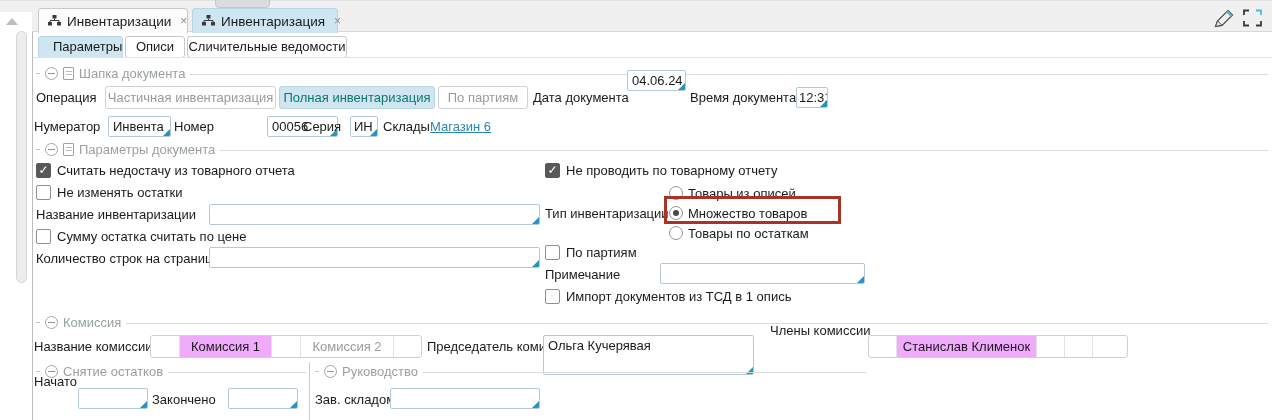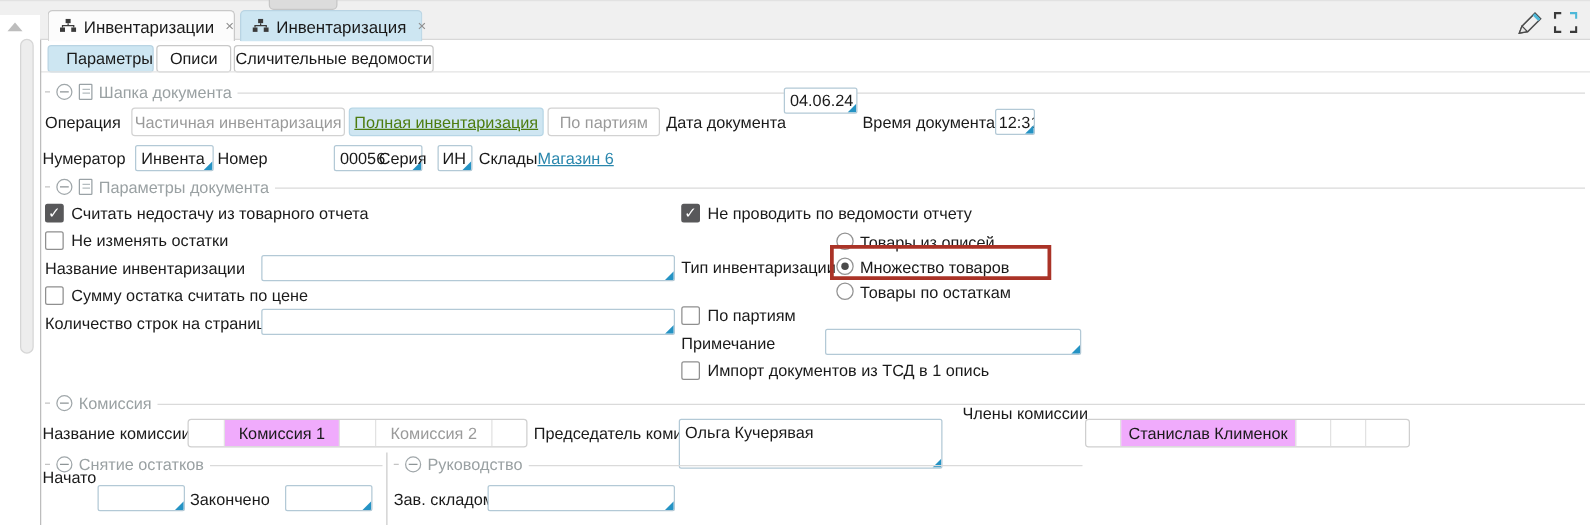--- a/index.html
+++ b/index.html
@@ -41,21 +41,21 @@
   .ghead .hline{flex:1;border-top:1px solid #dadada;margin-top:2px;}
   .ghead .gtitle{white-space:nowrap;}
   
   .lbl{position:absolute;height:22px;line-height:22px;white-space:nowrap;}
   .field{position:absolute;height:21px;box-sizing:border-box;background:#fff;border:1px solid #b3c9d6;
     border-radius:2px;line-height:19px;padding:0 4px;overflow:hidden;white-space:nowrap;}
   .field::after{content:"";position:absolute;right:0;bottom:0;width:0;height:0;
     border-style:solid;border-width:0 0 7px 7px;border-color:transparent transparent #2593c4 transparent;}
   .btn{position:absolute;height:23px;line-height:21px;box-sizing:border-box;text-align:center;
     background:#fff;border:1px solid #d2d2d2;border-radius:3px;color:#9a9a9a;white-space:nowrap;}
-  .btn.sel{background:#cfe6f2;border-color:#b7d6e6;color:#4d7c0f;text-decoration:underline;}
+  .btn.sel{background:#cfe6f2;border-color:#b7d6e6;color:#0f766e;}
   .chk{position:absolute;width:15px;height:15px;box-sizing:border-box;border:1px solid #8f8f8f;border-radius:2px;background:#fff;}
   .chk.on{background:#58585a;border-color:#58585a;}
   .chk.on::after{content:"\2713";color:#fff;font-size:12px;line-height:13px;display:block;text-align:center;}
   .radio{position:absolute;width:14px;height:14px;box-sizing:border-box;border:1px solid #939393;border-radius:50%;background:#fff;}
   .radio.on::after{content:"";position:absolute;left:3px;top:3px;width:6px;height:6px;border-radius:50%;background:#4a4a4a;}
   .link{position:absolute;height:22px;line-height:22px;color:#2a87ad;text-decoration:underline;white-space:nowrap;cursor:pointer;}
   .seg{position:absolute;display:flex;height:23px;box-sizing:border-box;border:1px solid #cfcfcf;border-radius:3px;background:#fff;overflow:hidden;}
   .seg>div{border-right:1px solid #e2e2e2;box-sizing:border-box;height:100%;line-height:21px;text-align:center;white-space:nowrap;overflow:hidden;}
   .seg>div:last-child{border-right:none;}
   .seg .on{background:#f0abfc;}
@@ -162,21 +162,21 @@
 <span class="chk" style="left:36px;top:185px;"></span>
 <span class="lbl" style="left:57px;top:182px;">Не изменять остатки</span>
 <span class="lbl" style="left:36px;top:204px;">Название инвентаризации</span>
 <div class="field" style="left:209px;top:204px;width:331px;"></div>
 <span class="chk" style="left:36px;top:229px;"></span>
 <span class="lbl" style="left:57px;top:226px;">Сумму остатка считать по цене</span>
 <span class="lbl" style="left:36px;top:248px;">Количество строк на страницу</span>
 <div class="field" style="left:209px;top:247px;width:331px;"></div>
 
 <span class="chk on" style="left:545px;top:163px;"></span>
-<span class="lbl" style="left:566px;top:160px;">Не проводить по ведомости отчету</span>
+<span class="lbl" style="left:566px;top:160px;">Не проводить по товарному отчету</span>
 
 <span class="radio" style="left:669px;top:186px;"></span>
 <span class="lbl" style="left:688px;top:183px;">Товары из описей</span>
 <span class="lbl" style="left:545px;top:203px;">Тип инвентаризации</span>
 <span class="radio on" style="left:669px;top:206px;"></span>
 <span class="lbl" style="left:688px;top:203px;">Множество товаров</span>
 <span class="radio" style="left:669px;top:226px;"></span>
 <span class="lbl" style="left:688px;top:223px;">Товары по остаткам</span>
 <div class="redbox"></div>
 

